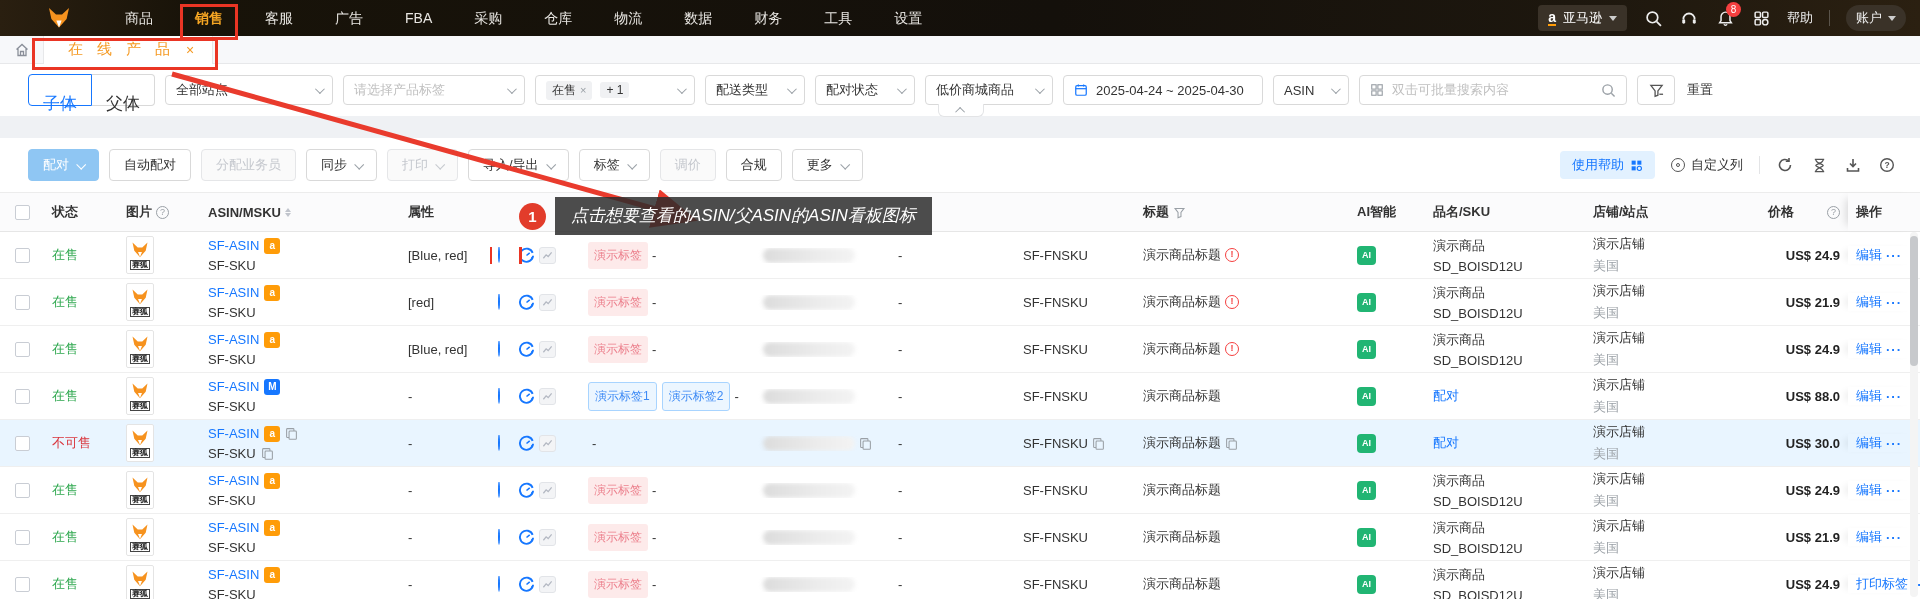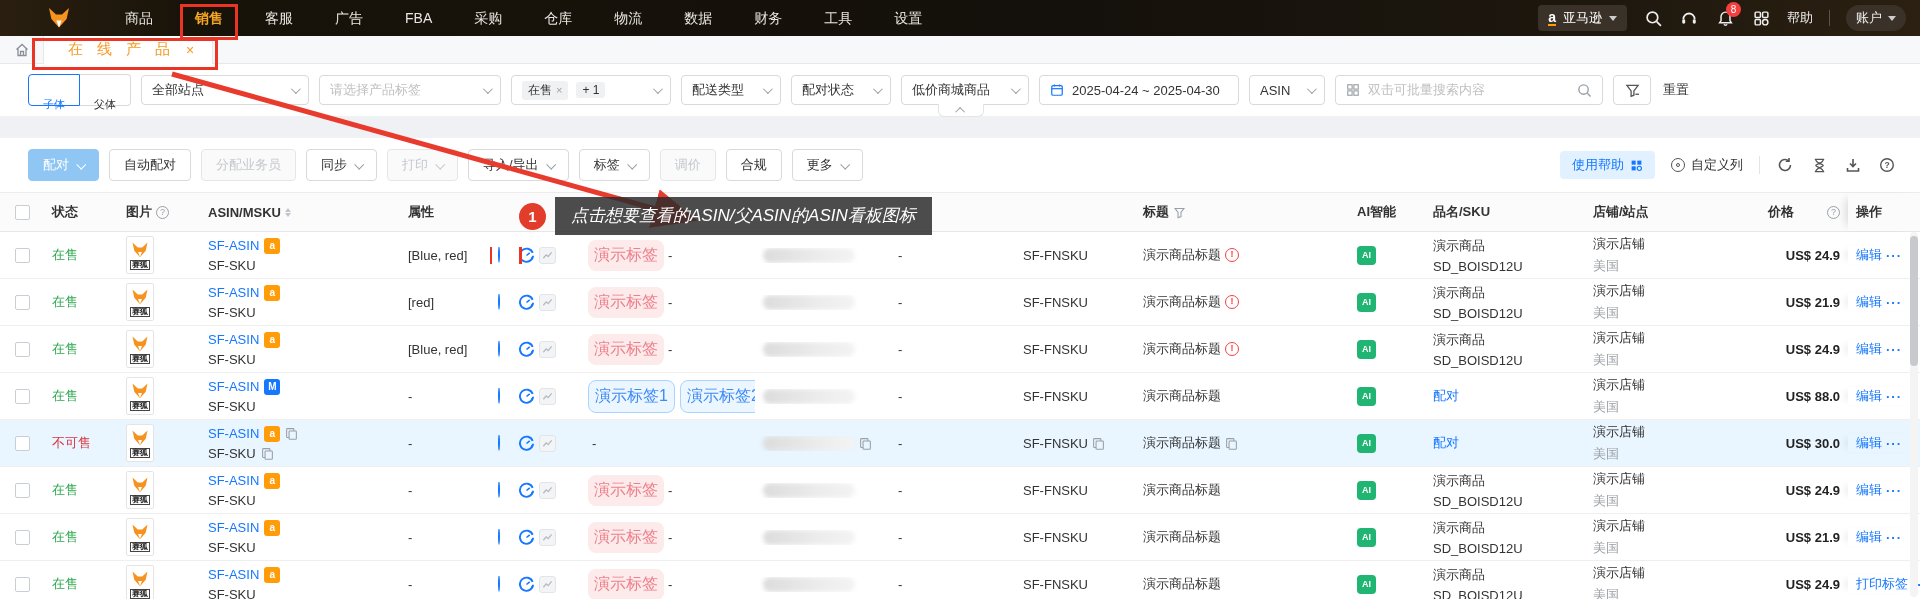--- a/index.html
+++ b/index.html
@@ -29,21 +29,21 @@
   .tabbar { height:28px; background:#f7f8fa; border-bottom:1px solid #e7e8ea; display:flex; align-items:center; }
   .home-box { width:44px; height:28px; display:flex; align-items:center; justify-content:center; border-right:1px solid #e7e8ea; cursor:pointer; }
   .tab { position:relative; height:28px; background:#fff; display:flex; align-items:center; padding:0 18px 0 24px; border-right:1px solid #e7e8ea; cursor:pointer; }
   .tab-label { color:#f59a23; font-size:15px; letter-spacing:14px; white-space:nowrap; }
   .tab-close { color:#f59a23; font-size:14px; margin-left:2px; }
   .ann-box-tab { position:absolute; left:-12px; right:-6px; top:2px; bottom:-6px; border:3px solid #ea3524; pointer-events:none; z-index:40; }
 
   
   .filterbar { background:#fff; padding:10px 0 10px 28px; display:flex; align-items:center; gap:10px; height:52px; }
   .seg { display:flex; }
-  .seg .seg-btn { height:30px; padding:15px 14px; border:1px solid #d9d9d9; background:#fff; font-size:11px; color:#333; line-height:28px; cursor:pointer; }
+  .seg .seg-btn { height:30px; padding:15px 14px; border:1px solid #d9d9d9; background:#fff; font-size:17px; color:#333; line-height:28px; cursor:pointer; }
   .seg .seg-btn:first-child { border-radius:4px 0 0 4px; }
   .seg .seg-btn:last-child { border-radius:0 4px 4px 0; border-left:none; }
   .seg .seg-btn.on { color:#1677ff; border-color:#1677ff; border-left:1px solid #1677ff; }
   .ctrl { height:30px; border:1px solid #d9d9d9; border-radius:4px; background:#fff; display:flex; align-items:center; padding:0 10px; font-size:13px; color:#333; gap:8px; cursor:pointer; white-space:nowrap; }
   .ctrl .ph { color:#bfbfbf; }
   .chev { width:7px; height:7px; border-right:1.4px solid #9aa0a6; border-bottom:1.4px solid #9aa0a6; transform:rotate(45deg) translateY(-2px); margin-left:auto; flex:none; }
   .chip { background:#f0f1f3; border-radius:3px; padding:1px 6px; font-size:12px; color:#333; display:inline-flex; align-items:center; gap:4px; }
   .chip .x { color:#9aa0a6; font-size:11px; }
   .w-site{width:168px;} .w-shop{width:188px;} .w-tag{width:182px;} .w-status{width:160px;}
   .w-delivery{width:100px;} .w-pair{width:100px;} .w-low{width:128px;} .w-date{width:200px;}
@@ -91,21 +91,21 @@
   .thumb-box .zh { font-size:8px; font-weight:700; color:#222; border:1px solid #444; line-height:8px; padding:0 1px; }
   .two-line { display:flex; flex-direction:column; gap:4px; }
   .asin-line { display:flex; align-items:center; gap:5px; color:#1677ff; }
   .sku-line { display:flex; align-items:center; gap:5px; color:#333; }
   .mini-badge { width:16px; height:16px; border-radius:3px; color:#fff; font-size:10px; font-weight:700; display:flex; align-items:center; justify-content:center; flex:none; }
   .mini-badge.amazon { background:#ff9c08; } .mini-badge.msku { background:#1677ff; }
   .pie-wrap { position:relative; width:16px; height:16px; flex:none; }
   .pie { width:16px; height:16px; border-radius:50%; background:conic-gradient(from 205deg,#fff 0 58deg,#1677ff 58deg 360deg); border:1px solid #1677ff; }
   .pie-red { position:absolute; left:-9px; top:-15px; width:33px; height:45px; border:3px solid #ea3524; pointer-events:none; z-index:20; }
   .chart-ic { width:17px; height:17px; background:#f3f4f6; border:1px solid #e2e4e8; border-radius:3px; display:flex; align-items:center; justify-content:center; }
-  .tag { border-radius:8px; padding:5px 6px; font-size:16px; white-space:nowrap; }
+  .tag { border-radius:3px; padding:5px 6px; font-size:12px; white-space:nowrap; }
   .tag.pink { background:#fdeaea; color:#ec808d; }
   .tag.blue { background:#ecf6ff; color:#3d8af5; border:1px solid #a8d4ff; }
   .blur-blob { width:92px; height:15px; border-radius:8px; background:linear-gradient(90deg,#dcdcdc,#ececec 60%,#f3f3f3); filter:blur(2px); flex:none; }
   .warn-ic { width:14px; height:14px; border:1.3px solid #f53f3f; border-radius:50%; color:#f53f3f; font-size:9px; font-weight:700; line-height:11px; text-align:center; flex:none; }
   .ai-badge { width:19px; height:19px; background:#21b573; border-radius:4px; color:#fff; font-size:9px; font-weight:700; display:flex; align-items:center; justify-content:center; }
   .gray { color:#9aa0a6; }
   .link { color:#1677ff; cursor:pointer; white-space:nowrap; }
   .price-t { font-weight:700; color:#222; }
   .more-dots { color:#1677ff; font-weight:700; letter-spacing:1px; cursor:pointer; }
   .copy-ic { flex:none; cursor:pointer; }

